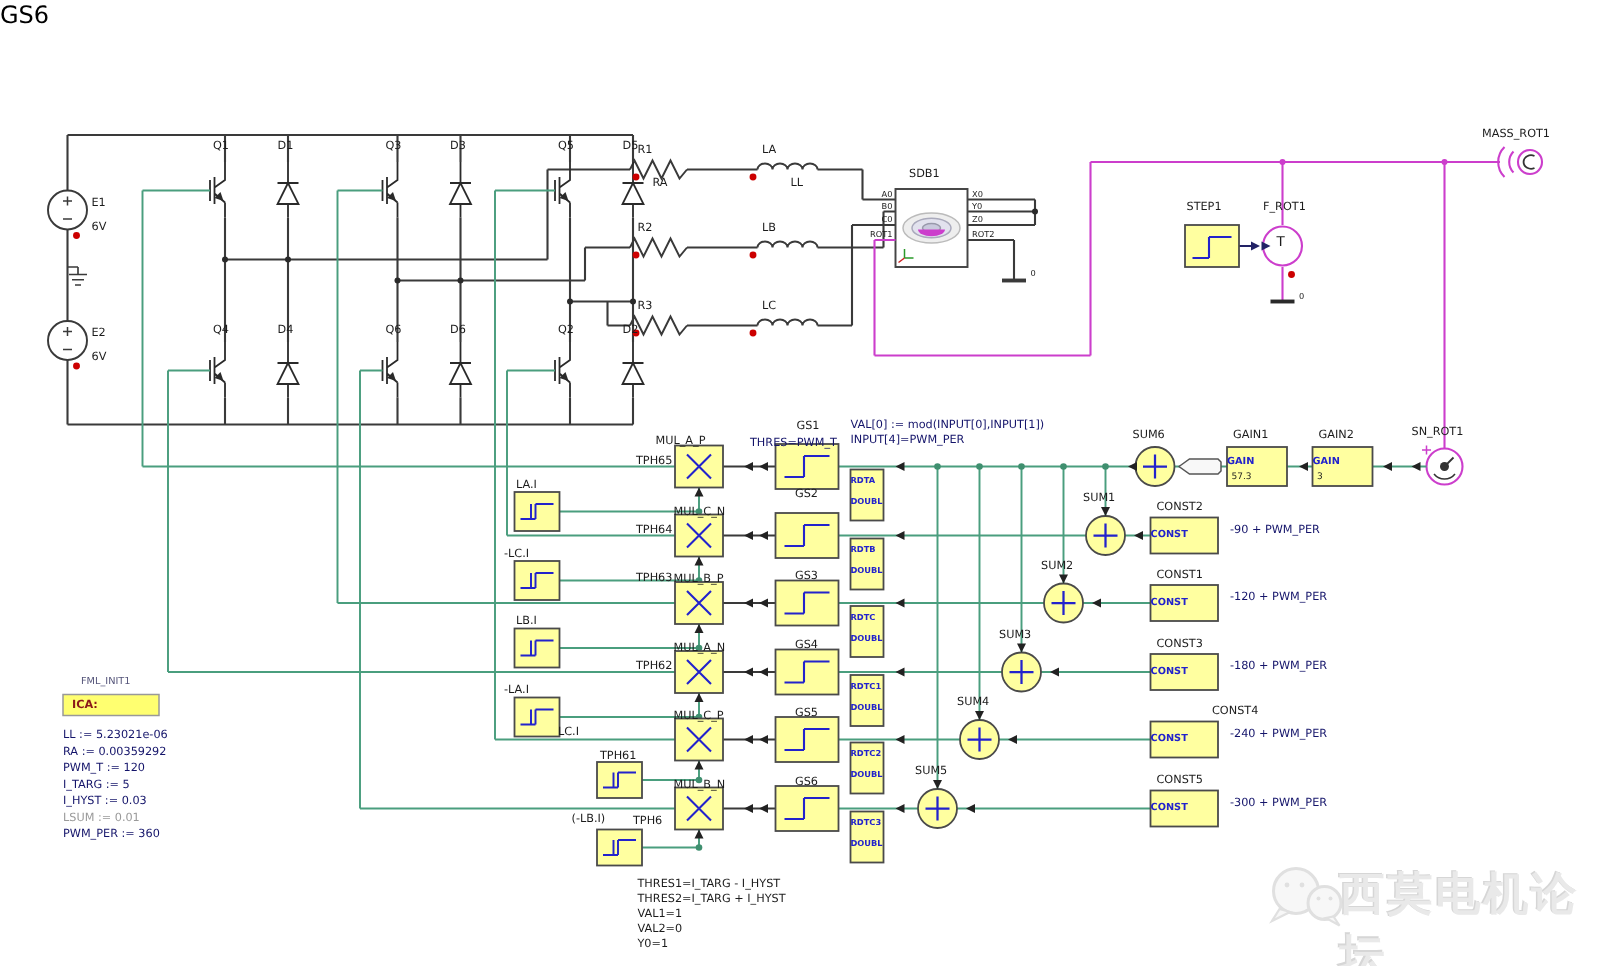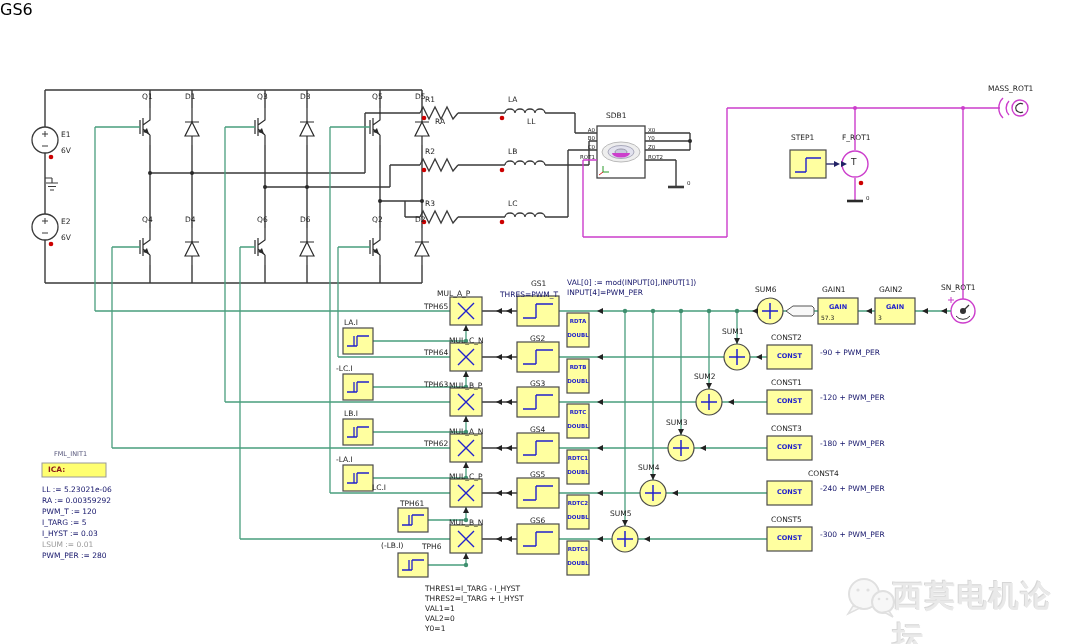--- a/index.html
+++ b/index.html
@@ -6,21 +6,21 @@
   #canvas{position:relative;width:1080px;height:644px;background:#ffffff;overflow:hidden;
           font-family:"DejaVu Sans","Liberation Sans",sans-serif;}
   #wires{position:absolute;left:0;top:0;}
   .lbl{position:absolute;font-size:7.5px;line-height:1.1;color:#1c1c1c;white-space:nowrap;}
   .tinyl{position:absolute;font-size:5.5px;line-height:1;color:#1c1c1c;white-space:nowrap;}
   .navy{color:#14146a;}
   .blue{color:#2222cc;font-weight:bold;}
   .gray{color:#9a9a9a;}
   .dim{color:#55557a;}
   .red{color:#8b1a1a;font-weight:bold;}
-  .ctr{text-align:center;}
+  .ctr{text-align:left;}
   .rt{text-align:right;}
   .wm-text{position:absolute;left:893px;top:576px;font-size:30px;letter-spacing:2px;
            color:#e9e9e9;text-shadow:-1px -1px 0 #d6d6d6,1px 1px 0 #ffffff;font-weight:bold;}
 </style>
 </head>
 <body>
 
 <div id="canvas">
 
 <svg id="wires" width="1080" height="644" viewBox="0 0 1080 644">
@@ -380,21 +380,21 @@
 <div class="lbl" style="left:531px;top:280px">GS1</div>
 <div class="lbl navy" style="left:500px;top:291px">THRES=PWM_T</div>
 <div class="tinyl blue ctr" style="left:567px;top:319px;width:22px">RDTA</div>
 <div class="tinyl blue ctr" style="left:567px;top:333px;width:22px">DOUBL</div>
 <div class="lbl navy" style="left:567px;top:279px">VAL[0] := mod(INPUT[0],INPUT[1])</div>
 <div class="lbl navy" style="left:567px;top:289px">INPUT[4]=PWM_PER</div>
 
 <div class="lbl" style="left:424px;top:349px">TPH64</div>
 <div class="lbl" style="left:336px;top:365px">-LC.I</div>
 <div class="lbl" style="left:449px;top:337px">MUL_C_N</div>
-<div class="lbl" style="left:530px;top:335px">GS2</div>
+<div class="lbl" style="left:530px;top:325px">GS2</div>
 <div class="tinyl blue ctr" style="left:567px;top:365px;width:22px">RDTB</div>
 <div class="tinyl blue ctr" style="left:567px;top:379px;width:22px">DOUBL</div>
 <div class="lbl" style="left:722px;top:328px">SUM1</div>
 <div class="lbl" style="left:771px;top:334px">CONST2</div>
 <div class="lbl blue ctr" style="left:767px;top:353px;width:45px;font-size:6.5px">CONST</div>
 <div class="lbl navy" style="left:820px;top:349px">-90 + PWM_PER</div>
 
 <div class="lbl" style="left:424px;top:381px">TPH63</div>
 <div class="lbl" style="left:344px;top:410px">LB.I</div>
 <div class="lbl" style="left:449px;top:382px">MUL_B_P</div>
@@ -449,21 +449,21 @@
 <div class="lbl" style="left:878px;top:315px;font-size:6px">3</div>
 
 <div class="lbl dim" style="left:54px;top:451px;font-size:6.5px">FML_INIT1</div>
 <div class="lbl red" style="left:48px;top:466px">ICA:</div>
 <div class="lbl navy" style="left:42px;top:486px">LL := 5.23021e-06</div>
 <div class="lbl navy" style="left:42px;top:497px">RA := 0.00359292</div>
 <div class="lbl navy" style="left:42px;top:508px">PWM_T := 120</div>
 <div class="lbl navy" style="left:42px;top:519px">I_TARG := 5</div>
 <div class="lbl navy" style="left:42px;top:530px">I_HYST := 0.03</div>
 <div class="lbl gray" style="left:42px;top:541px">LSUM := 0.01</div>
-<div class="lbl navy" style="left:42px;top:552px">PWM_PER := 280</div>
+<div class="lbl navy" style="left:42px;top:552px">PWM_PER := 360</div>
 
 <div class="lbl" style="left:425px;top:585px">THRES1=I_TARG - I_HYST</div>
 <div class="lbl" style="left:425px;top:595px">THRES2=I_TARG + I_HYST</div>
 <div class="lbl" style="left:425px;top:605px">VAL1=1</div>
 <div class="lbl" style="left:425px;top:615px">VAL2=0</div>
 <div class="lbl" style="left:425px;top:625px">Y0=1</div>
 
 <div class="wm-text">西莫电机论坛</div>
 
 </div>

